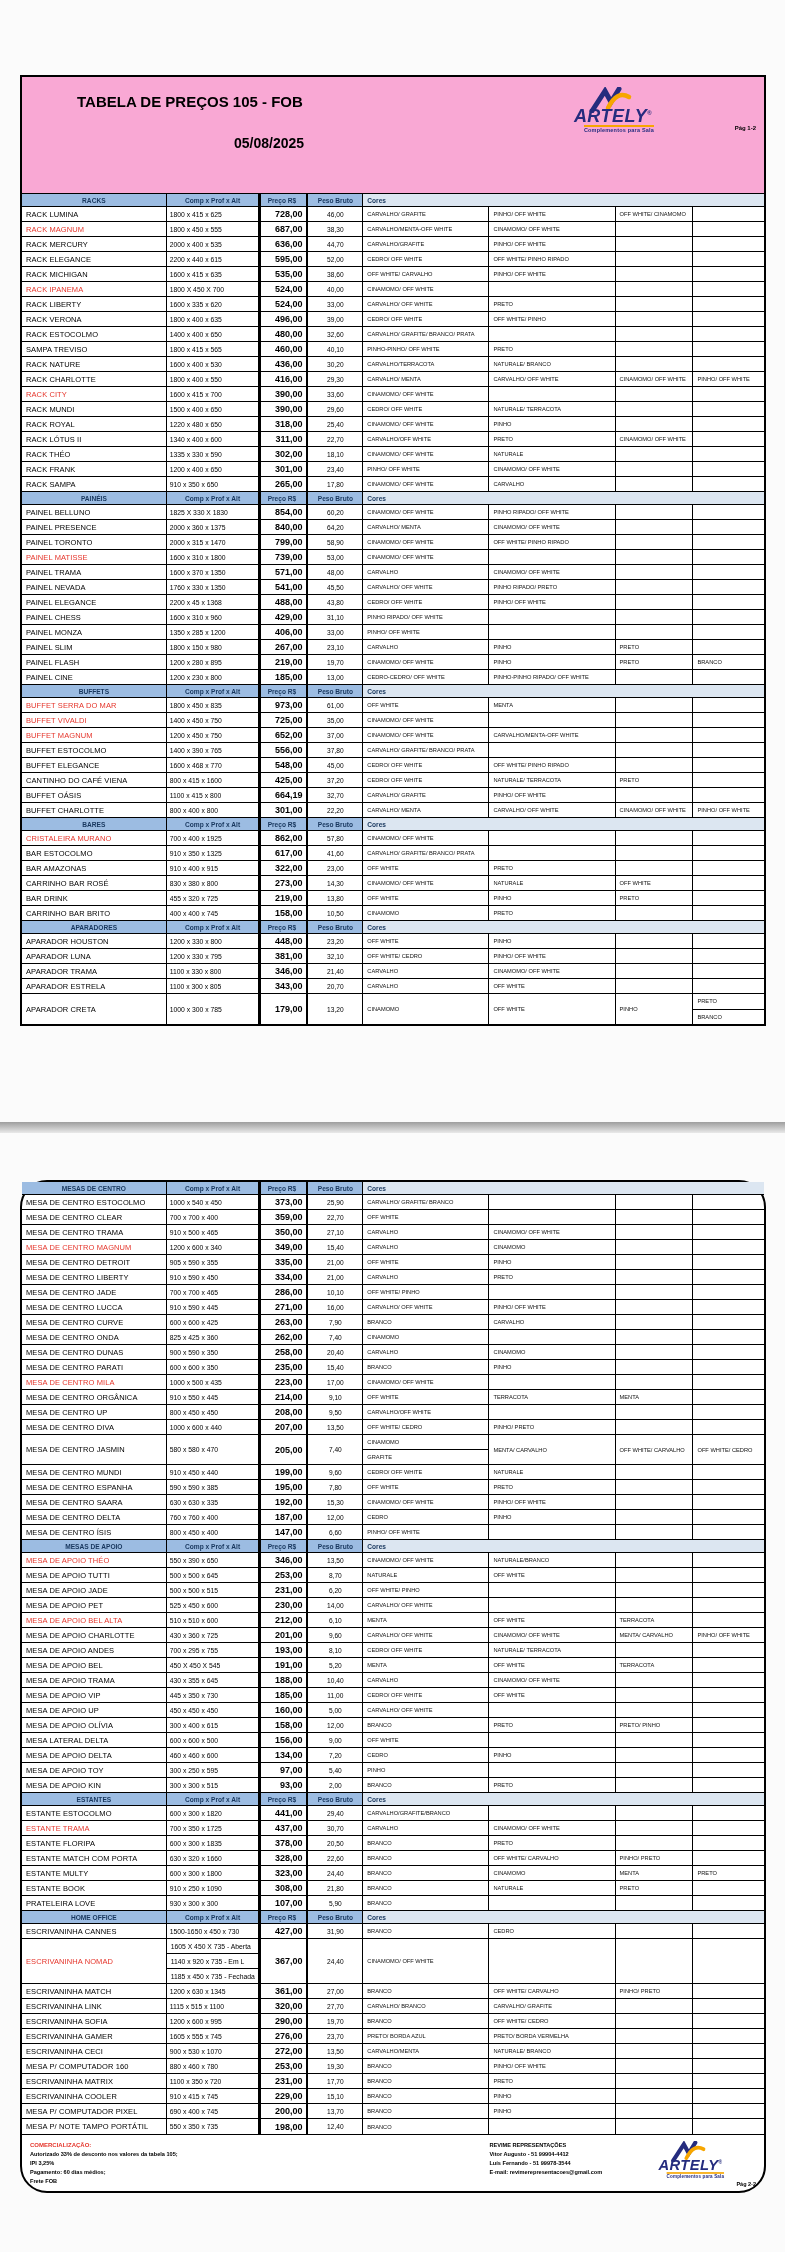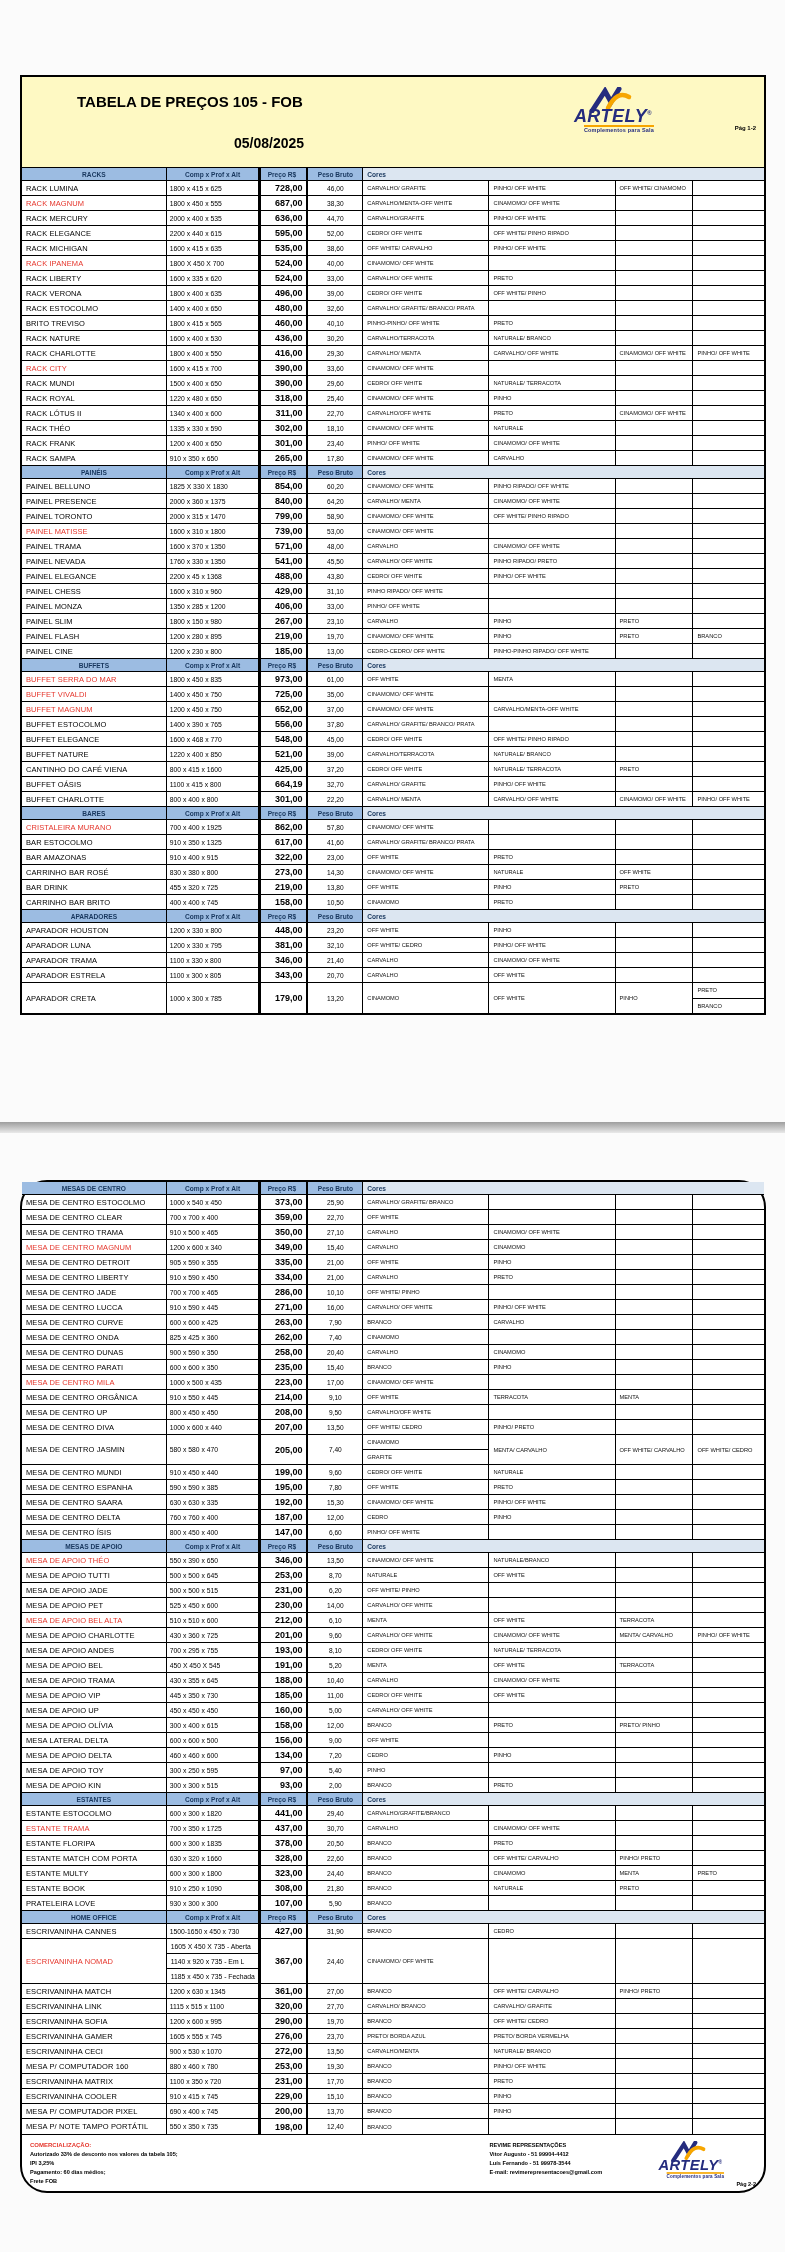--- a/index.html
+++ b/index.html
@@ -7,21 +7,21 @@
   body { position: relative; height: 2252px; }
 
   .page { position: absolute; left: 20px; width: 746px; background: #fff; border: 2px solid #000; }
   #page1 { top: 75px; }
   #page2 { top: 1180px; border-radius: 27px; }
 
   .page-divider { position: absolute; left: 0; top: 1122px; width: 785px; height: 11px;
     background: linear-gradient(to bottom, #9e9e9e, #e9e9e9); }
 
   
-  .title-block { position: relative; height: 91px; border-bottom: 1px solid #000; background: #fef9c3; }
+  .title-block { position: relative; height: 117px; border-bottom: 1px solid #000; background: #f9a8d4; }
   .doc-title { position: absolute; top: 16px; left: 55px; font-size: 15px; font-weight: bold; color: #000; }
   .doc-date { position: absolute; top: 58px; left: 212px; font-size: 14px; font-weight: bold; color: #000; }
   .page-label-1 { position: absolute; top: 48px; right: 8px; font-size: 6px; font-weight: bold; }
 
   .logo { display: flex; flex-direction: column; align-items: flex-start; line-height: 1; }
   .logo-head { position: absolute; top: 10px; right: 110px; }
   .logo svg { display: block; margin-left: 14px; margin-bottom: -6px; }
   .logo-name { font-size: 18px; font-weight: bold; font-style: italic; color: #252C7E; letter-spacing: 0.5px; }
   .logo-reg { font-size: 6px; vertical-align: super; font-style: normal; }
   .logo-tag { font-size: 5.5px; font-weight: bold; color: #252C7E; border-top: 2px solid #F7A600; padding-top: 1px; margin-left: 10px; letter-spacing: 0.2px; }
@@ -180,21 +180,21 @@
         <div class="cell w-name name-cell">RACK ESTOCOLMO</div>
         <div class="cell w-dims dims-cell">1400 x 400 x 650</div>
         <div class="cell w-price price-cell">480,00</div>
         <div class="cell w-weight weight-cell">32,60</div>
         <div class="cell w-c1 color-cell">CARVALHO/ GRAFITE/ BRANCO/ PRATA</div>
         <div class="cell w-c2 color-cell"></div>
         <div class="cell w-c3 color-cell"></div>
         <div class="cell w-c4 color-cell"></div>
       </div>
       <div class="trow">
-        <div class="cell w-name name-cell">BRITO TREVISO</div>
+        <div class="cell w-name name-cell">SAMPA TREVISO</div>
         <div class="cell w-dims dims-cell">1800 x 415 x 565</div>
         <div class="cell w-price price-cell">460,00</div>
         <div class="cell w-weight weight-cell">40,10</div>
         <div class="cell w-c1 color-cell">PINHO-PINHO/ OFF WHITE</div>
         <div class="cell w-c2 color-cell">PRETO</div>
         <div class="cell w-c3 color-cell"></div>
         <div class="cell w-c4 color-cell"></div>
       </div>
       <div class="trow">
         <div class="cell w-name name-cell">RACK NATURE</div>
@@ -460,30 +460,20 @@
         <div class="cell w-c3 color-cell"></div>
         <div class="cell w-c4 color-cell"></div>
       </div>
       <div class="trow">
         <div class="cell w-name name-cell">BUFFET ELEGANCE</div>
         <div class="cell w-dims dims-cell">1600 x 468 x 770</div>
         <div class="cell w-price price-cell">548,00</div>
         <div class="cell w-weight weight-cell">45,00</div>
         <div class="cell w-c1 color-cell">CEDRO/ OFF WHITE</div>
         <div class="cell w-c2 color-cell">OFF WHITE/ PINHO RIPADO</div>
-        <div class="cell w-c3 color-cell"></div>
-        <div class="cell w-c4 color-cell"></div>
-      </div>
-      <div class="trow">
-        <div class="cell w-name name-cell">BUFFET NATURE</div>
-        <div class="cell w-dims dims-cell">1220 x 400 x 850</div>
-        <div class="cell w-price price-cell">521,00</div>
-        <div class="cell w-weight weight-cell">39,00</div>
-        <div class="cell w-c1 color-cell">CARVALHO/TERRACOTA</div>
-        <div class="cell w-c2 color-cell">NATURALE/ BRANCO</div>
         <div class="cell w-c3 color-cell"></div>
         <div class="cell w-c4 color-cell"></div>
       </div>
       <div class="trow">
         <div class="cell w-name name-cell">CANTINHO DO CAFÉ VIENA</div>
         <div class="cell w-dims dims-cell">800 x 415 x 1600</div>
         <div class="cell w-price price-cell">425,00</div>
         <div class="cell w-weight weight-cell">37,20</div>
         <div class="cell w-c1 color-cell">CEDRO/ OFF WHITE</div>
         <div class="cell w-c2 color-cell">NATURALE/ TERRACOTA</div>

